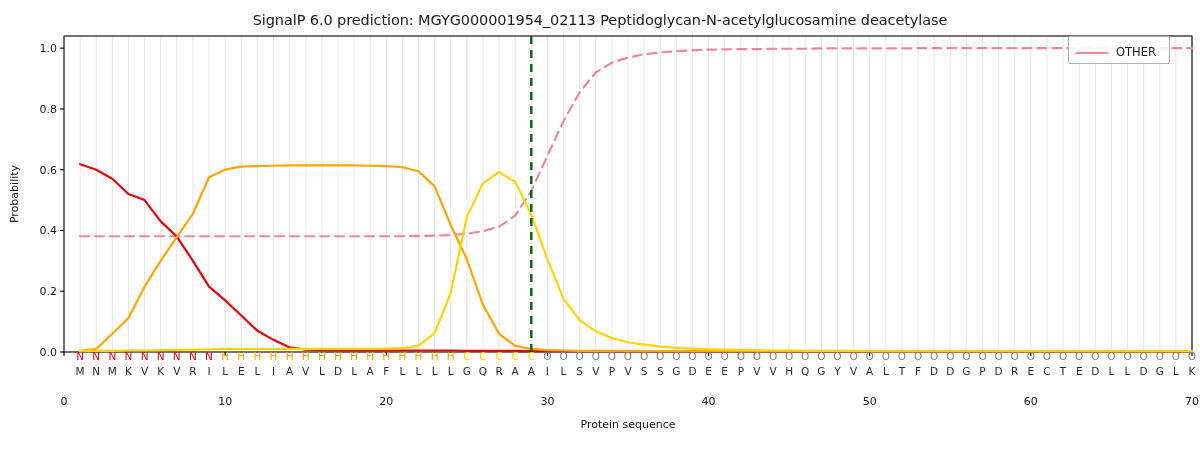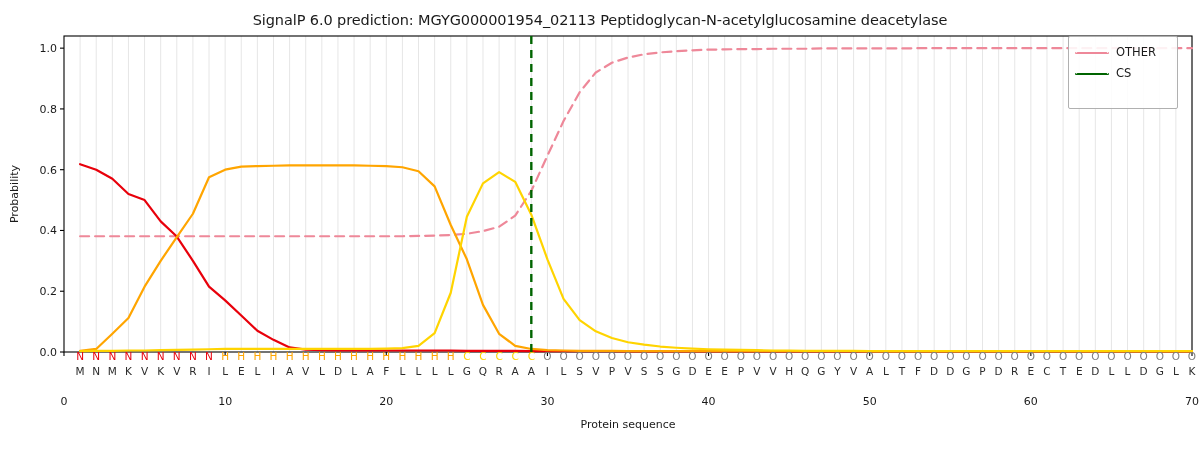--- a/index.html
+++ b/index.html
@@ -7,23 +7,23 @@
   #root{position:relative;width:1200px;height:450px;}
   .figtitle{
     position:absolute;left:0;top:12px;width:1200px;text-align:center;
     font-size:14.5px;color:#1a1a1a;letter-spacing:-0.1px;
   }
   #plotwrap{position:absolute;left:0;top:0;width:1200px;height:450px;}
   svg{display:block;}
   .axlabel{font-size:11px;fill:#1a1a1a;}
   .tick{font-size:11px;fill:#1a1a1a;}
   .legendbox{
-    position:absolute;left:1068px;top:36px;width:110px;
+    position:absolute;left:1068px;top:36px;width:102px;
     border:1px solid #b0b0b0;background:rgba(255,255,255,0.88);
-    border-radius:2px;padding:5px 6px 24px 6px;box-sizing:border-box;
+    border-radius:2px;padding:5px 6px 0 6px;box-sizing:border-box;
   }
   .legrow{display:flex;align-items:center;height:21px;}
   .legswatch{width:34px;height:12px;position:relative;flex:0 0 34px;margin-right:7px;}
   .legswatch i{position:absolute;left:0;top:5px;height:2.4px;width:100%;display:block;border-radius:1px;}
   .legswatch.dash i{
     background:none !important;
     border-top-width:2.6px;border-top-style:dashed;
     height:0;top:5px;
   }
   .legtext{font-size:11.5px;color:#1a1a1a;white-space:nowrap;line-height:1;}
@@ -296,21 +296,15 @@
       </svg>
   </div>
 
   <div class="legendbox">
     <div class="legrow">
       <span class="legswatch dash">
           <i style="border-top-color: rgb(238, 136, 153);"></i>
         </span>
       <span class="legtext">OTHER</span>
     </div>
-    <div class="legrow">
-      <span class="legswatch dash">
-          <i style="border-top-color: rgb(0, 100, 0);"></i>
-        </span>
-      <span class="legtext">CS</span>
-    </div>
   </div>
 
 </div>
 
 </body></html>

